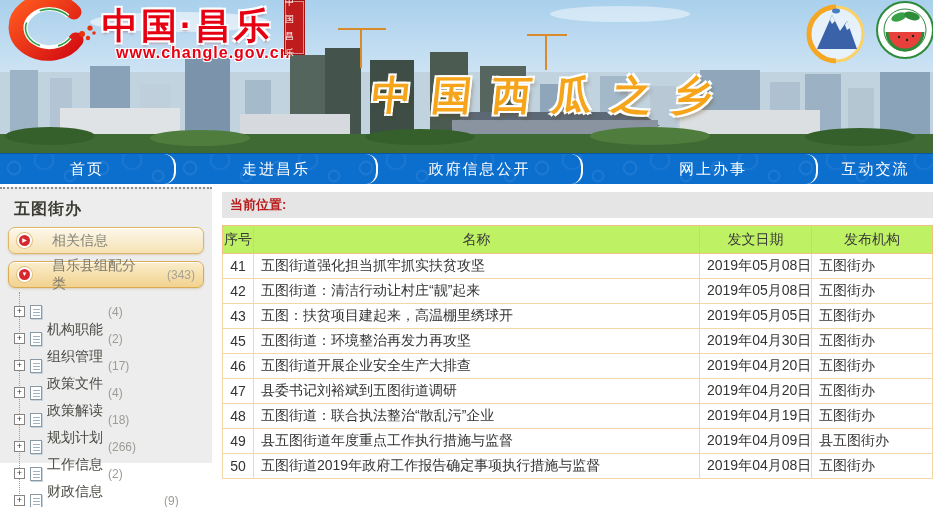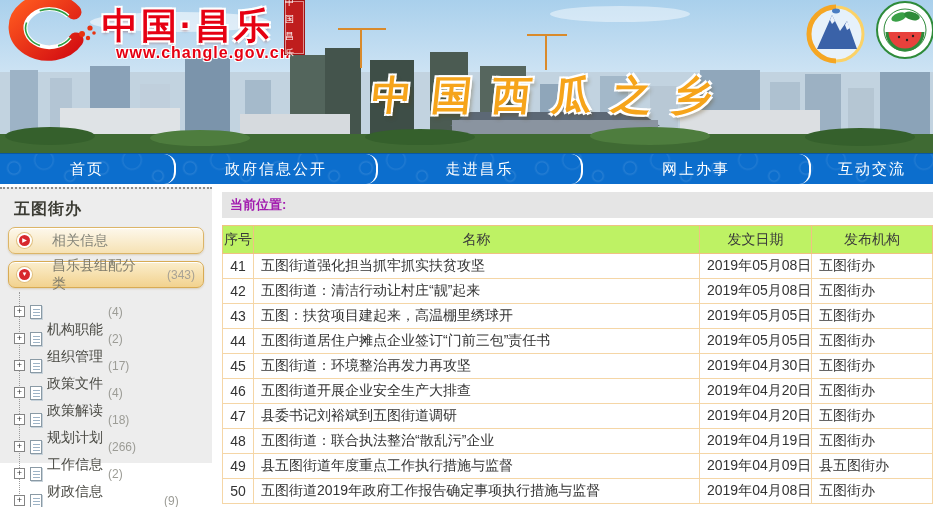--- a/index.html
+++ b/index.html
@@ -30,21 +30,21 @@
   
   .nav { display:flex; width:933px; height:31px; background:#0c6ecd;
          background-image:
            radial-gradient(circle at 14px 14px, transparent 5px, rgba(255,255,255,.10) 6px, transparent 8px),
            radial-gradient(circle at 44px 6px, transparent 8px, rgba(255,255,255,.08) 9px, transparent 11px),
            radial-gradient(circle at 70px 22px, transparent 4px, rgba(255,255,255,.10) 5px, transparent 7px);
          background-size:88px 31px; border-top:1px solid #0a57a1; }
   .nav-item { display:flex; align-items:center; justify-content:center; color:#fff;
               font-size:15px; letter-spacing:2px; cursor:pointer; border-right:2px solid #fff;border-radius:12px; }
   .nav-item:nth-child(1){ width:176px; } .nav-item:nth-child(2){ width:202px; }
-  .nav-item:nth-child(3){ width:205px; } .nav-item:nth-child(4){ width:228px; }
+  .nav-item:nth-child(3){ width:205px; } .nav-item:nth-child(4){ width:208px;margin-left:27px; }
   .nav-item:nth-child(5){ flex:1; border-right:none; }
 
   
   .content { display:flex; width:933px; height:279px; background:#fff; }
 
   
   .sidebar { width:212px; background:#ededed; margin-top:3px; border-top:2px dotted #8c8c8c; padding-top:6px; }
   .sidebar-title { margin:4px 0 6px 14px; font-size:16px; font-weight:bold; color:#3c3c34; letter-spacing:1px; }
   .side-btn { margin:7px 8px 0 8px; height:27px; border:1px solid #dcb567; border-radius:7px;
               background:linear-gradient(#fdf8ec,#f6e2b4); box-shadow:inset 0 1px 0 #fff,0 1px 2px rgba(160,120,40,.25);
@@ -65,21 +65,21 @@
   .doc-icon { width:12px; height:14px; background:#fff; border:1px solid #8a9aa5; position:relative; flex:none;
               box-shadow:1px 1px 0 #c7d2da; }
   .doc-icon::before { content:""; position:absolute; left:2px; top:3px; width:7px; height:1px;
               background:#9db3c6; box-shadow:0 3px 0 #9db3c6, 0 6px 0 #9db3c6; }
   .tree-label { font-size:14px; color:#4a4a44;margin-top:36px; }
   .tree-count { font-size:12px; color:#9c9c96; }
 
   
   .main { flex:1; padding:8px 0 0 10px; }
   .breadcrumb { height:26px; background:#e5e5e5; line-height:26px; padding-left:8px;
-                font-size:13px; font-weight:bold; color:#a21caf; }
+                font-size:13px; font-weight:bold; color:#b91c1c; }
   table.doclist { width:100%; border-collapse:collapse; margin-top:7px; table-layout:fixed;
                   border:1px solid #eebd7e; }
   table.doclist th { background:#bef264; border:1px solid #f0c183; height:28px;
                      font-size:14px; font-weight:normal; color:#3a3a3a; }
   table.doclist td { border:1px solid #f5d6a6; height:25px; font-size:14px; color:#333;
                      padding:0 7px; white-space:nowrap; overflow:hidden; }
   td.c-no { text-align:center; padding:0 2px;margin-top:31px; }
   td.c-title { cursor:pointer; }
   col.col-no{ width:31px; } col.col-date{ width:112px; } col.col-org{ width:121px; }
 </style>
@@ -180,25 +180,25 @@
     <circle cx="38" cy="36" r="1.2" fill="#222"></circle>
   </svg>
 </div>
 
 <div class="nav" id="nav-bar">
   <div class="nav-item">
     <span class="nav-label">首页</span>
   </div>
 
   <div class="nav-item">
+    <span class="nav-label">走进昌乐</span>
+  </div>
+
+  <div class="nav-item">
     <span class="nav-label">政府信息公开</span>
-  </div>
-
-  <div class="nav-item">
-    <span class="nav-label">走进昌乐</span>
   </div>
 
   <div class="nav-item">
     <span class="nav-label">网上办事</span>
   </div>
 
   <div class="nav-item">
     <span class="nav-label">互动交流</span>
   </div>
 </div>
@@ -318,26 +318,20 @@
     <td class="c-org">五图街办</td>
   </tr>
 
   <tr>
     <td class="c-no">43</td>
     <td class="c-title">五图：扶贫项目建起来，高温棚里绣球开</td>
     <td class="c-date">2019年05月05日</td>
     <td class="c-org">五图街办</td>
   </tr>
 
-  <tr>
-    <td class="c-no">44</td>
-    <td class="c-title">五图街道居住户摊点企业签订“门前三包”责任书</td>
-    <td class="c-date">2019年05月05日</td>
-    <td class="c-org">五图街办</td>
-  </tr>
 
   <tr>
     <td class="c-no">45</td>
     <td class="c-title">五图街道：环境整治再发力再攻坚</td>
     <td class="c-date">2019年04月30日</td>
     <td class="c-org">五图街办</td>
   </tr>
 
   <tr>
     <td class="c-no">46</td>

